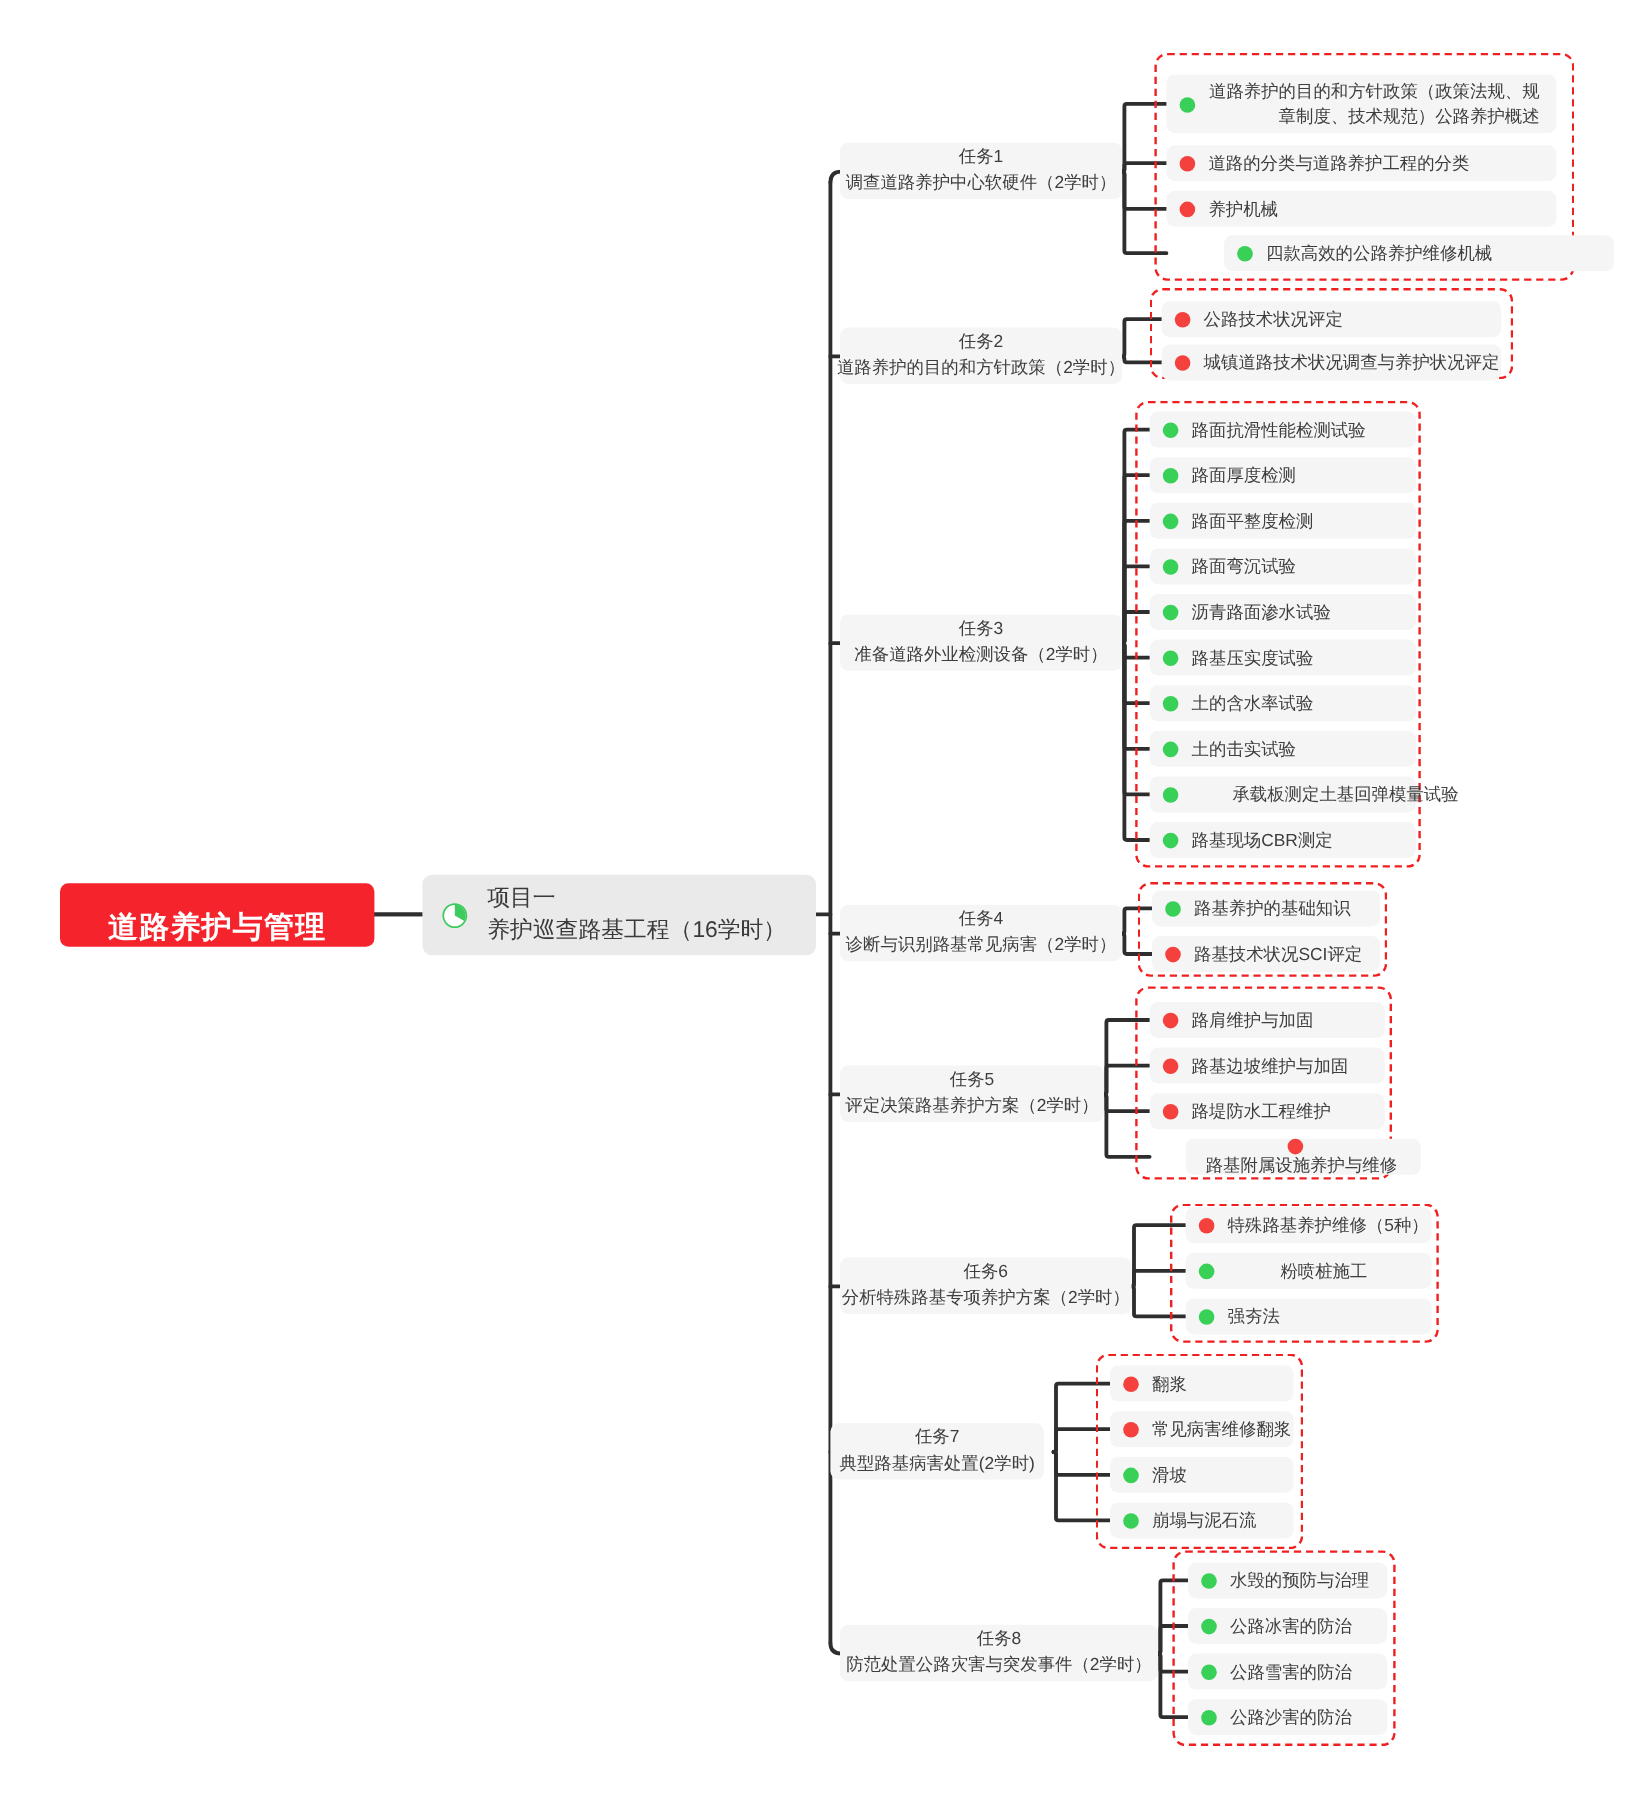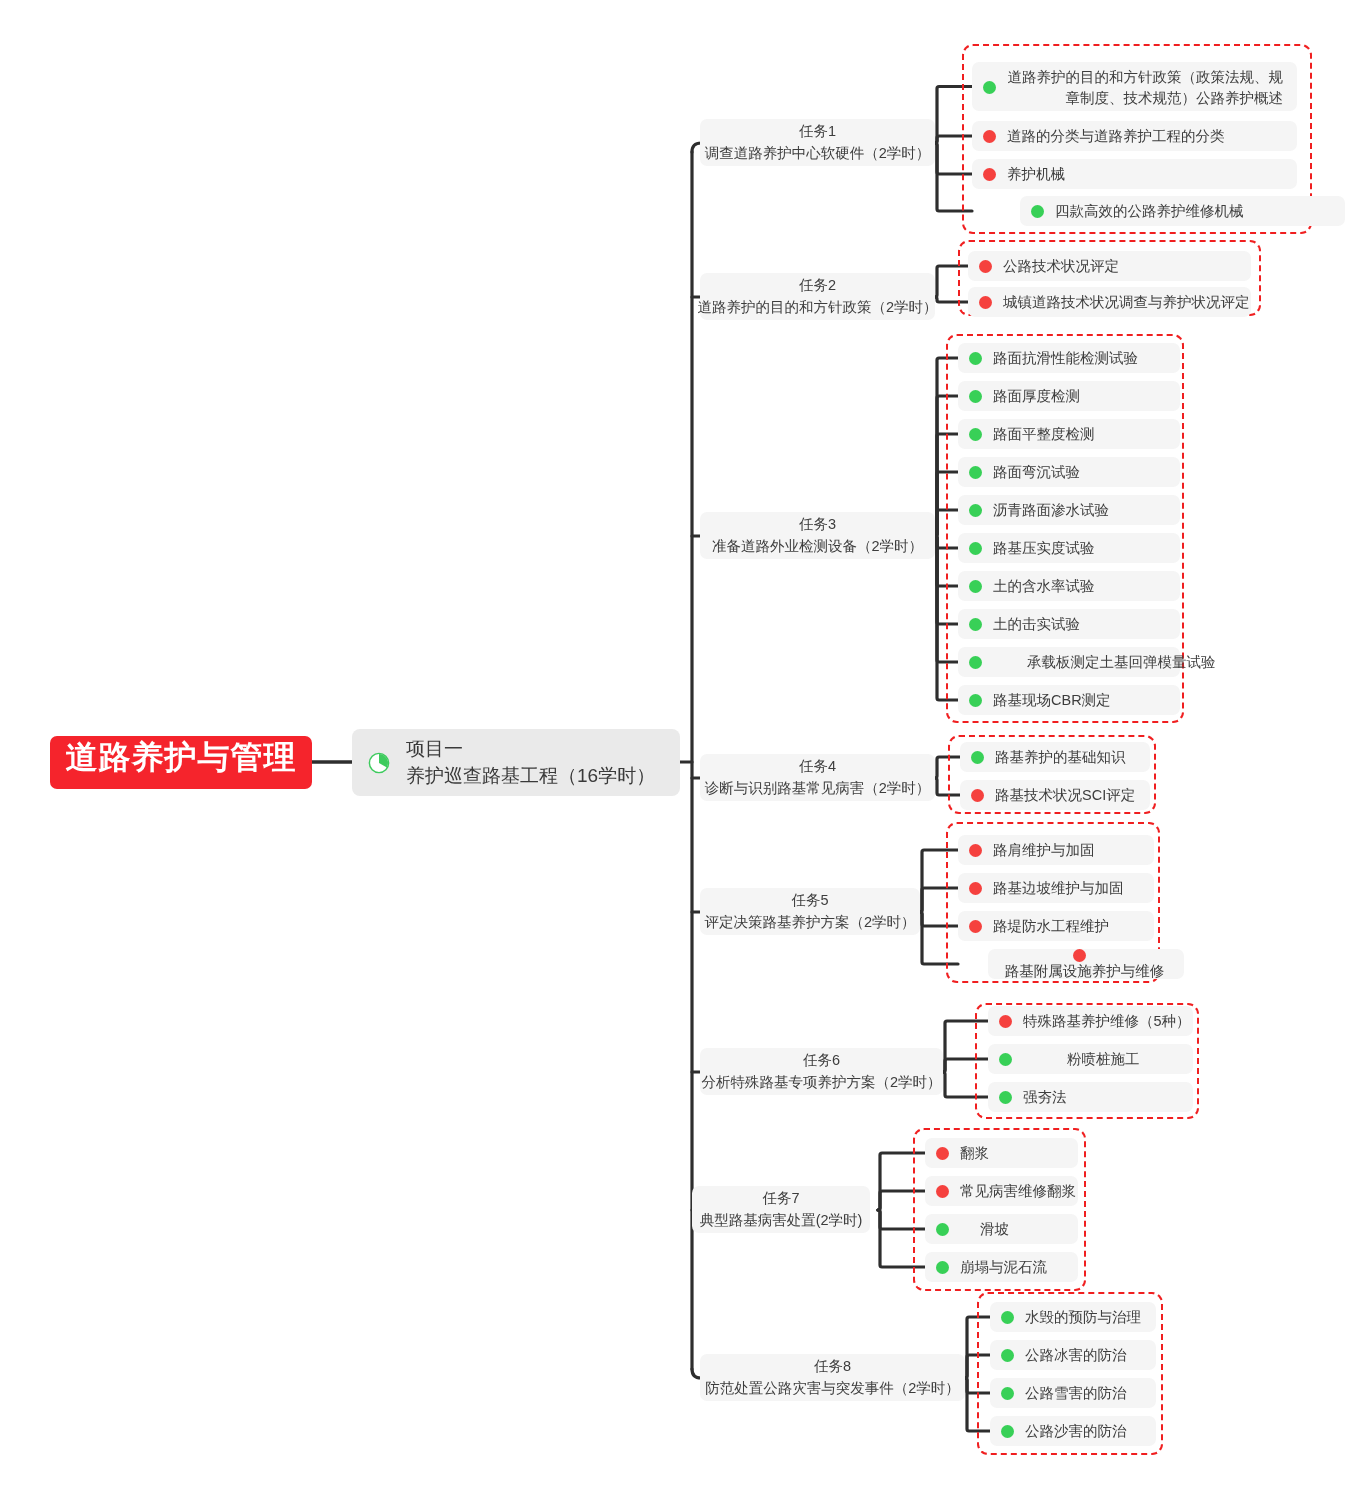--- a/index.html
+++ b/index.html
@@ -27,24 +27,24 @@
   
   .root-node {
     position: absolute;
     left: 50px;
     top: 736px;
     width: 262px;
     height: 53px;
     background: #f5242c;
     border-radius: 7px;
     display: flex;
-    align-items: flex-start;
+    align-items: flex-end;
     justify-content: center;
     color: #ffffff;
-    font-size: 32px;
+    font-size: 25px;
     font-weight: bold;
     letter-spacing: 1px;
     z-index: 5;
   }
 
   
   .project-node {
     position: absolute;
     left: 352px;
     top: 729px;
@@ -366,21 +366,21 @@
         <span class="t-sub">典型路基病害处置(2学时)</span>
       </div>
       <div class="leaf" style="left: 925px; top: 1138px; width: 153px; height: 30px;">
         <span class="dot" style="background: rgb(245, 65, 62);"></span>
         <span class="ltext">翻浆</span>
       </div>
       <div class="leaf" style="left: 925px; top: 1176px; width: 153px; height: 30px;">
         <span class="dot" style="background: rgb(245, 65, 62);"></span>
         <span class="ltext">常见病害维修翻浆</span>
       </div>
-      <div class="leaf" style="left: 925px; top: 1214px; width: 153px; height: 30px; gap: 20px;">
+      <div class="leaf" style="left: 925px; top: 1214px; width: 153px; height: 30px;">
         <span class="dot" style="background: rgb(56, 208, 87);"></span>
         <span class="ltext">滑坡</span>
       </div>
       <div class="leaf" style="left: 925px; top: 1252px; width: 153px; height: 30px;">
         <span class="dot" style="background: rgb(56, 208, 87);"></span>
         <span class="ltext">崩塌与泥石流</span>
       </div>
       <div class="leaf-group" style="left: 977px; top: 1292px; width: 186px; height: 163px; border-color: rgb(240, 31, 32);"></div>
       <div class="task-node" style="left: 700px; top: 1354px; width: 265px; height: 47px;">
         <span class="t-title">任务8</span>

